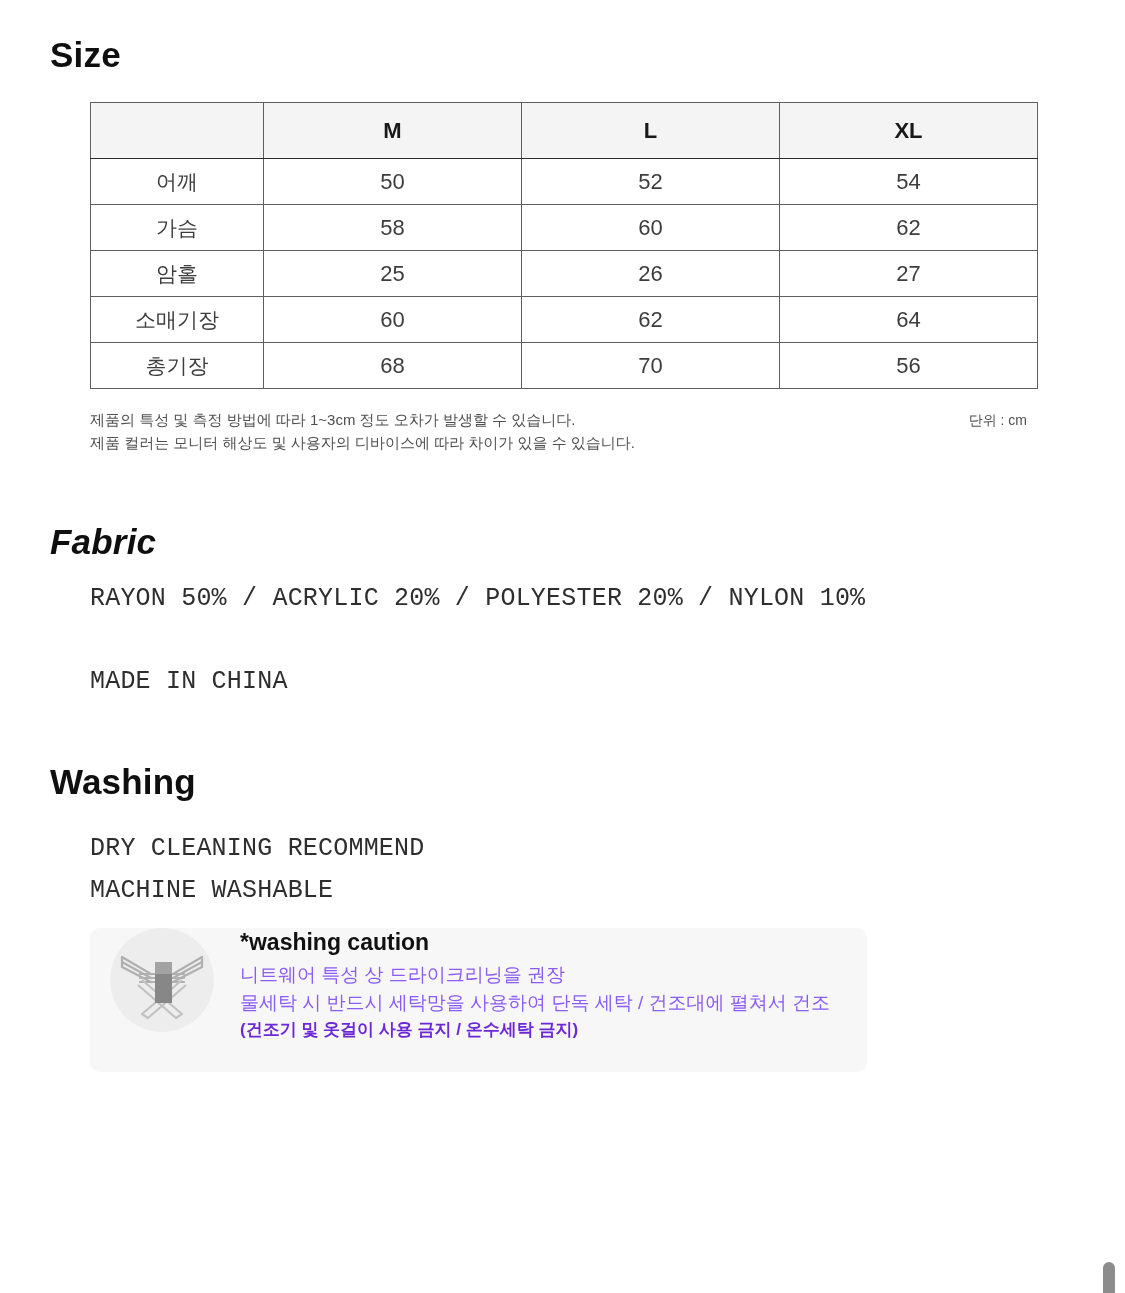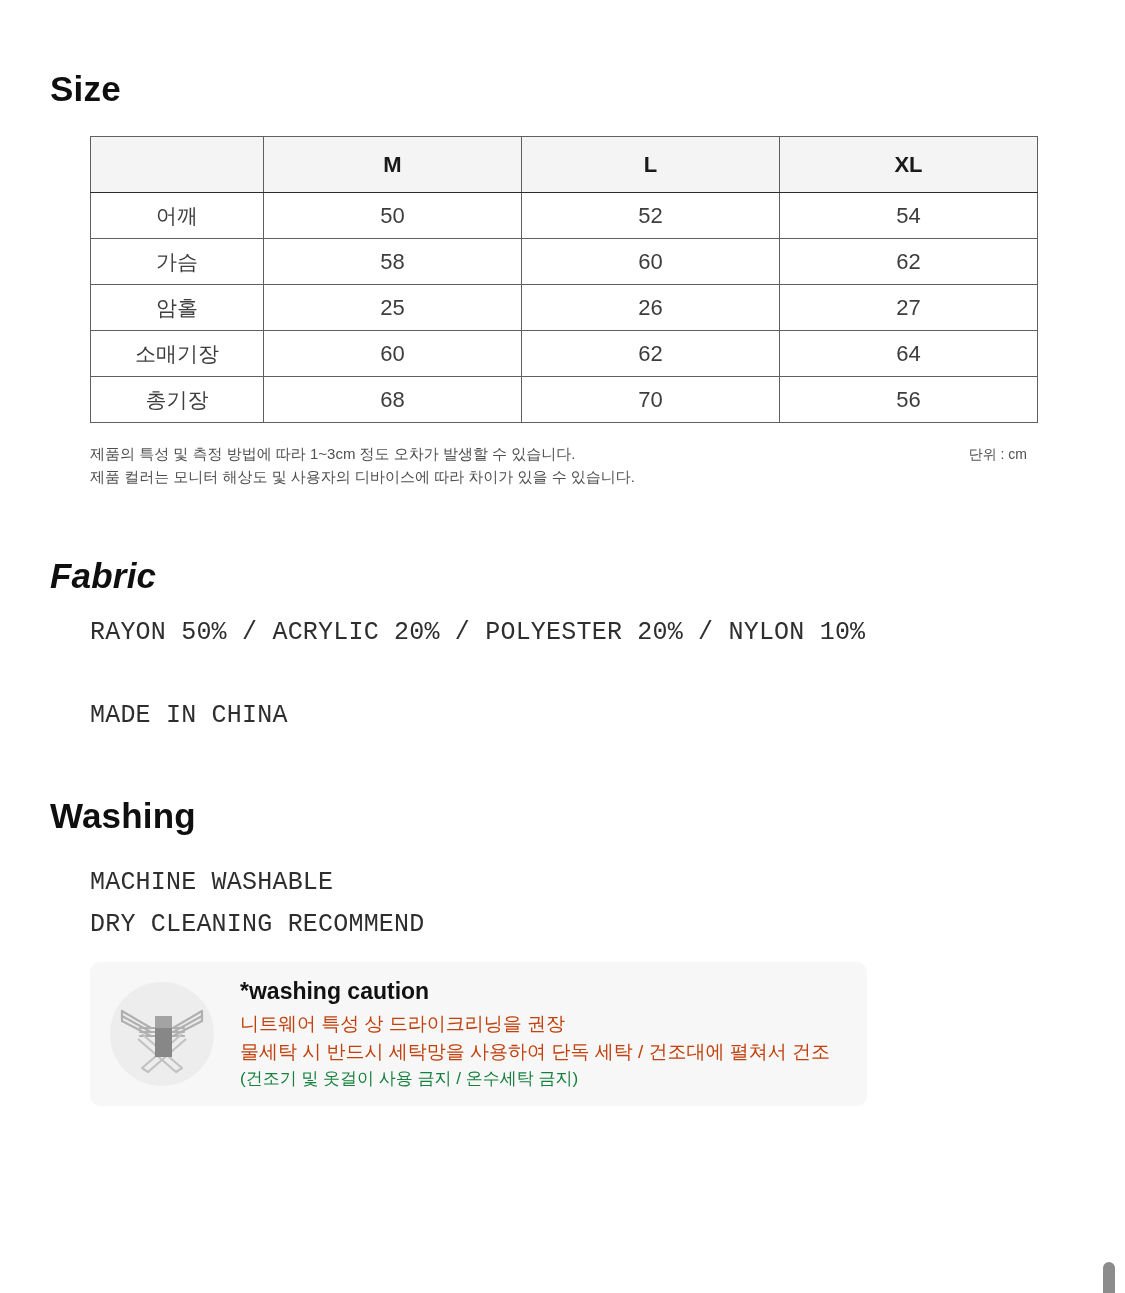--- a/index.html
+++ b/index.html
@@ -6,21 +6,21 @@
   html, body { margin: 0; padding: 0; }
   body {
     width: 1125px;
     height: 1293px;
     background: #ffffff;
     position: relative;
     overflow: hidden;
     font-family: "Liberation Sans", "DejaVu Sans", sans-serif;
     color: #2f2f2f;
   }
-  .page { padding-top: 68px; }
+  .page { padding-top: 34px; }
 
   .section-title {
     margin-left: 50px;
     font-size: 35px;
     font-weight: 700;
     color: #0f0f0f;
     line-height: 42px;
     letter-spacing: 0.2px;
   }
 
@@ -83,44 +83,44 @@
   .washing-lines .body-line { line-height: 42px; margin-top: 0; }
 
   
   .caution-box {
     margin: 16px 0 0 90px;
     width: 777px;
     height: 144px;
     background: #f7f7f7;
     border-radius: 10px;
     display: flex;
-    align-items: center;
     padding-left: 20px;
   }
   .caution-icon-wrap {
     width: 104px; height: 104px;
     flex: 0 0 104px;
   }
   .caution-text { margin-left: 26px; }
   .caution-title {
     font-size: 23px;
     font-weight: 700;
     color: #111111;
     line-height: 28px;
     margin-bottom: 5px;
   }
   .caution-line {
     font-size: 19px;
-    color: #c2410c;
+    color: #8b5cf6;
     line-height: 28px;
   }
   .caution-line.small {
     font-size: 17px;
-    color: #15803d;
+    color: #6d28d9;
     line-height: 26px;
+    font-weight: bold;
   }
 
   
   .scrollbar-thumb {
     position: absolute;
     right: 10px;
     bottom: 0;
     width: 12px;
     height: 31px;
     background: #8c8c8c;
@@ -188,22 +188,22 @@
     <div>제품 컬러는 모니터 해상도 및 사용자의 디바이스에 따라 차이가 있을 수 있습니다.</div>
     <div class="unit-label">단위 : cm</div>
   </div>
 
   <div class="section-title fabric-title">Fabric</div>
   <div class="body-line fabric-composition">RAYON 50% / ACRYLIC 20% / POLYESTER 20% / NYLON 10%</div>
   <div class="body-line fabric-origin">MADE IN CHINA</div>
 
   <div class="section-title washing-title">Washing</div>
   <div class="washing-lines">
+    <div class="body-line">DRY CLEANING RECOMMEND</div>
     <div class="body-line">MACHINE WASHABLE</div>
-    <div class="body-line">DRY CLEANING RECOMMEND</div>
   </div>
 
   <div class="caution-box">
     <div class="caution-icon-wrap">
       <svg viewBox="0 0 104 104" width="104" height="104" aria-hidden="true">
         <circle cx="52" cy="52" r="52" fill="#ededed"></circle>
         <g stroke="#b0b0b0" stroke-width="2.2" fill="none" stroke-linecap="round">
 
           <path d="M41 46 L12 29"></path>
           <path d="M41 50 L12 34"></path>

